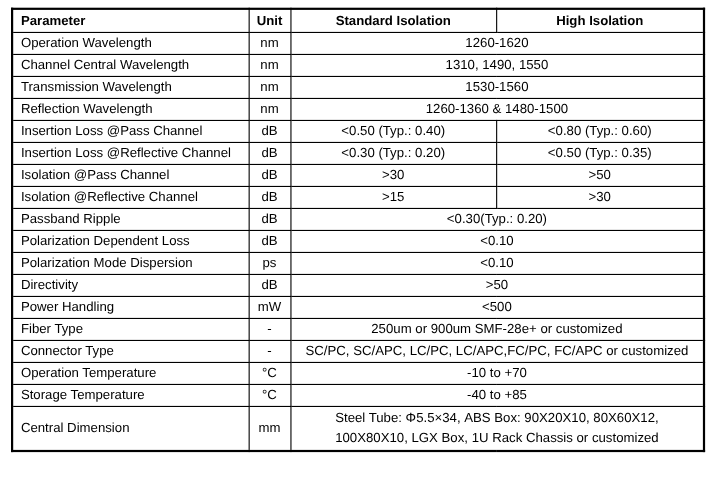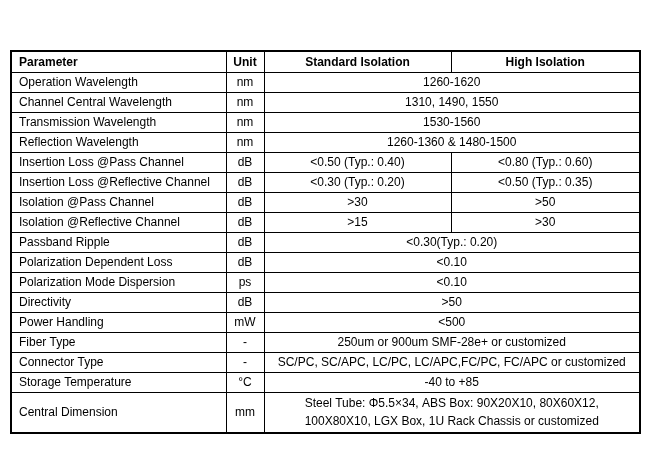--- a/index.html
+++ b/index.html
@@ -11,21 +11,20 @@
     font-family: "Liberation Sans", sans-serif;
   }
   .table-wrap {
     padding: 7px 0 0 10px;
   }
   table.spec {
     border-collapse: collapse;
     table-layout: fixed;
     width: 629px;
     border: 2px solid #000000;
-    margin-top: 43px;
   }
   table.spec th,
   table.spec td {
     border: 1px solid #000000;
     color: #000000;
     font-size: 12px;
     padding: 0 4px;
     box-sizing: border-box;
     overflow: hidden;
     text-align: center;
@@ -146,20 +145,25 @@
         <td class="param">Fiber Type</td>
         <td>-</td>
         <td class="value" colspan="2">250um or 900um SMF-28e+ or customized</td>
       </tr>
       <tr>
         <td class="param">Connector Type</td>
         <td>-</td>
         <td class="value" colspan="2">SC/PC, SC/APC, LC/PC, LC/APC,FC/PC, FC/APC or customized</td>
       </tr>
       <tr>
+        <td class="param">Operation Temperature</td>
+        <td>°C</td>
+        <td class="value" colspan="2">-10 to +70</td>
+      </tr>
+      <tr>
         <td class="param">Storage Temperature</td>
         <td>°C</td>
         <td class="value" colspan="2">-40 to +85</td>
       </tr>
       <tr class="tall">
         <td class="param">Central Dimension</td>
         <td>mm</td>
         <td class="value" colspan="2">Steel Tube: Φ5.5×34, ABS Box: 90X20X10, 80X60X12,
 100X80X10, LGX Box, 1U Rack Chassis or customized</td>
       </tr>

